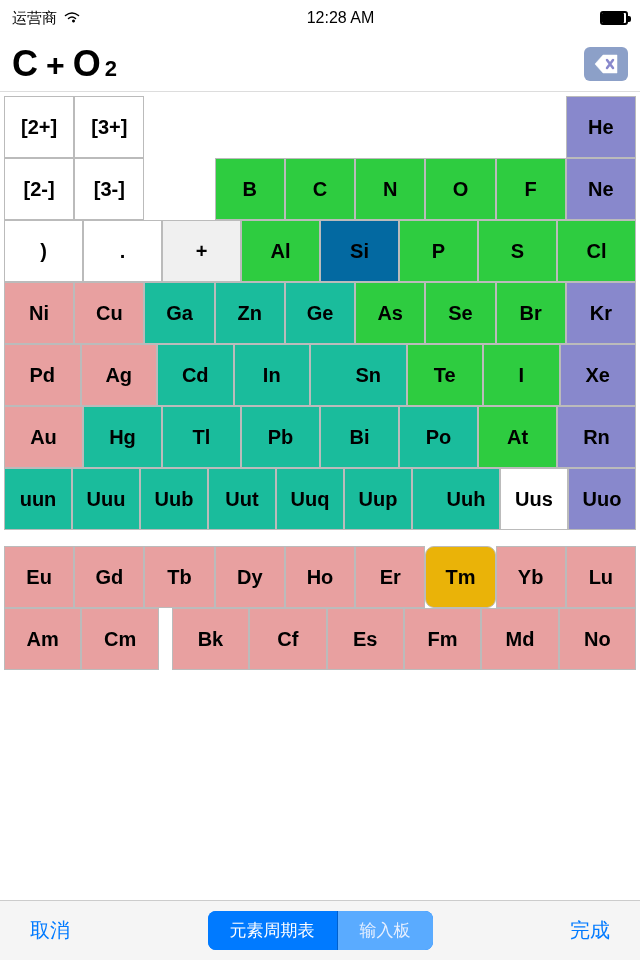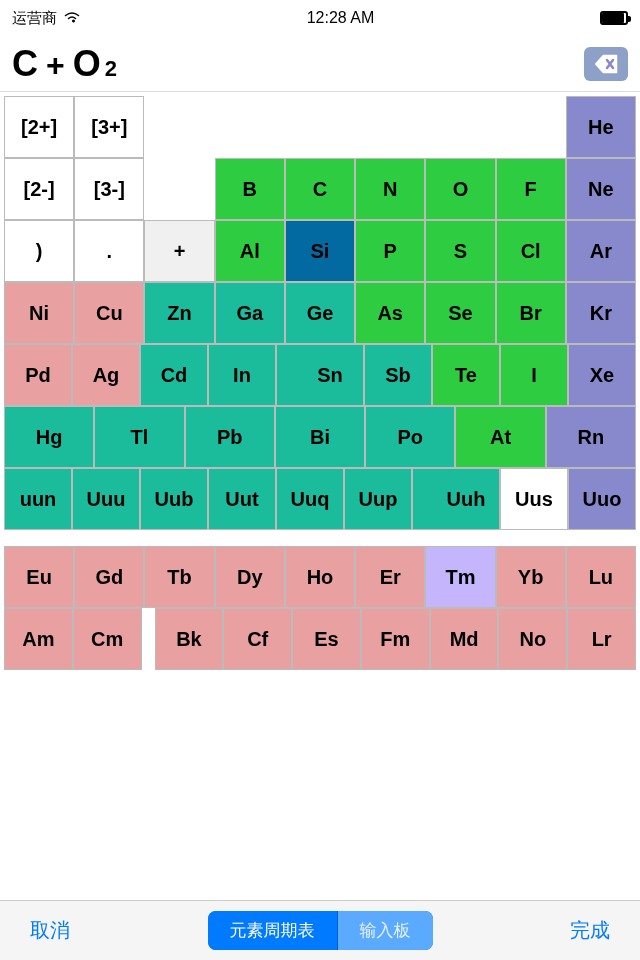--- a/index.html
+++ b/index.html
@@ -211,45 +211,44 @@
       </div>
       <div class="elem-row">
         <div class="elem-cell" style="background: rgb(255, 255, 255);">)</div>
         <div class="elem-cell" style="background: rgb(255, 255, 255);">.</div>
         <div class="elem-cell" style="background: rgb(240, 240, 240);">+</div>
         <div class="elem-cell" style="background: rgb(46, 204, 64);">Al</div>
         <div class="elem-cell" style="background: #0369a1;">Si</div>
         <div class="elem-cell" style="background: rgb(46, 204, 64);">P</div>
         <div class="elem-cell" style="background: rgb(46, 204, 64);">S</div>
         <div class="elem-cell" style="background: rgb(46, 204, 64);">Cl</div>
-        <div class="elem-cell" style="background: rgb(136, 136, 204);">Ar</div>
       </div>
       <div class="elem-row">
         <div class="elem-cell" style="background: rgb(232, 160, 160);">Ni</div>
         <div class="elem-cell" style="background: rgb(232, 160, 160);">Cu</div>
+        <div class="elem-cell" style="background: rgb(26, 188, 156);">Ga</div>
         <div class="elem-cell" style="background: rgb(26, 188, 156);">Zn</div>
-        <div class="elem-cell" style="background: rgb(26, 188, 156);">Ga</div>
         <div class="elem-cell" style="background: rgb(26, 188, 156);">Ge</div>
         <div class="elem-cell" style="background: rgb(46, 204, 64);">As</div>
         <div class="elem-cell" style="background: rgb(46, 204, 64);">Se</div>
         <div class="elem-cell" style="background: rgb(46, 204, 64);">Br</div>
         <div class="elem-cell" style="background: rgb(136, 136, 204);">Kr</div>
       </div>
       <div class="elem-row">
         <div class="elem-cell" style="background: rgb(232, 160, 160);">Pd</div>
         <div class="elem-cell" style="background: rgb(232, 160, 160);">Ag</div>
         <div class="elem-cell" style="background: rgb(26, 188, 156);">Cd</div>
         <div class="elem-cell" style="background: rgb(26, 188, 156);">In</div>
         <div class="elem-cell" style="background: rgb(26, 188, 156); padding-left: 20px;">Sn</div>
-        <div class="elem-cell" style="background: rgb(26, 188, 156);">Sb</div>
         <div class="elem-cell" style="background: rgb(46, 204, 64);">Te</div>
         <div class="elem-cell" style="background: rgb(46, 204, 64);">I</div>
         <div class="elem-cell" style="background: rgb(136, 136, 204);">Xe</div>
       </div>
       <div class="elem-row">
+        <div class="elem-cell" style="background: rgb(232, 160, 160);">Au</div>
         <div class="elem-cell" style="background: rgb(26, 188, 156);">Hg</div>
         <div class="elem-cell" style="background: rgb(26, 188, 156);">Tl</div>
         <div class="elem-cell" style="background: rgb(26, 188, 156);">Pb</div>
         <div class="elem-cell" style="background: rgb(26, 188, 156);">Bi</div>
         <div class="elem-cell" style="background: rgb(26, 188, 156);">Po</div>
         <div class="elem-cell" style="background: rgb(46, 204, 64);">At</div>
         <div class="elem-cell" style="background: rgb(136, 136, 204);">Rn</div>
       </div>
       <div class="elem-row">
         <div class="elem-cell" style="background: rgb(26, 188, 156);">uun</div>
@@ -264,34 +263,33 @@
       </div>
     </div>
   <div class="separator"></div>
   <div id="lanthanide-row" class="elem-row">
       <div class="elem-cell" style="background: rgb(232, 160, 160);">Eu</div>
       <div class="elem-cell" style="background: rgb(232, 160, 160);">Gd</div>
       <div class="elem-cell" style="background: rgb(232, 160, 160);">Tb</div>
       <div class="elem-cell" style="background: rgb(232, 160, 160);">Dy</div>
       <div class="elem-cell" style="background: rgb(232, 160, 160);">Ho</div>
       <div class="elem-cell" style="background: rgb(232, 160, 160);">Er</div>
-      <div class="elem-cell" style="background: #c4b5fd;">Tm</div>
+      <div class="elem-cell" style="background: #eab308; border-radius: 9px;">Tm</div>
       <div class="elem-cell" style="background: rgb(232, 160, 160);">Yb</div>
       <div class="elem-cell" style="background: rgb(232, 160, 160);">Lu</div>
     </div>
   <div id="actinide-row" class="elem-row">
       <div class="elem-cell" style="background: rgb(232, 160, 160);">Am</div>
       <div class="elem-cell" style="background: rgb(232, 160, 160);">Cm</div>
       <div class="elem-cell" style="background: rgb(232, 160, 160); margin-left: 13px;">Bk</div>
       <div class="elem-cell" style="background: rgb(232, 160, 160);">Cf</div>
       <div class="elem-cell" style="background: rgb(232, 160, 160);">Es</div>
       <div class="elem-cell" style="background: rgb(232, 160, 160);">Fm</div>
       <div class="elem-cell" style="background: rgb(232, 160, 160);">Md</div>
       <div class="elem-cell" style="background: rgb(232, 160, 160);">No</div>
-      <div class="elem-cell" style="background: rgb(232, 160, 160);">Lr</div>
     </div>
 </div>
 
 <div class="toolbar">
   <div class="toolbar-btn">取消</div>
   <div class="toolbar-segment">
     <div class="toolbar-segment-item active">元素周期表</div>
     <div class="toolbar-segment-divider"></div>
     <div class="toolbar-segment-item inactive">输入板</div>
   </div>

